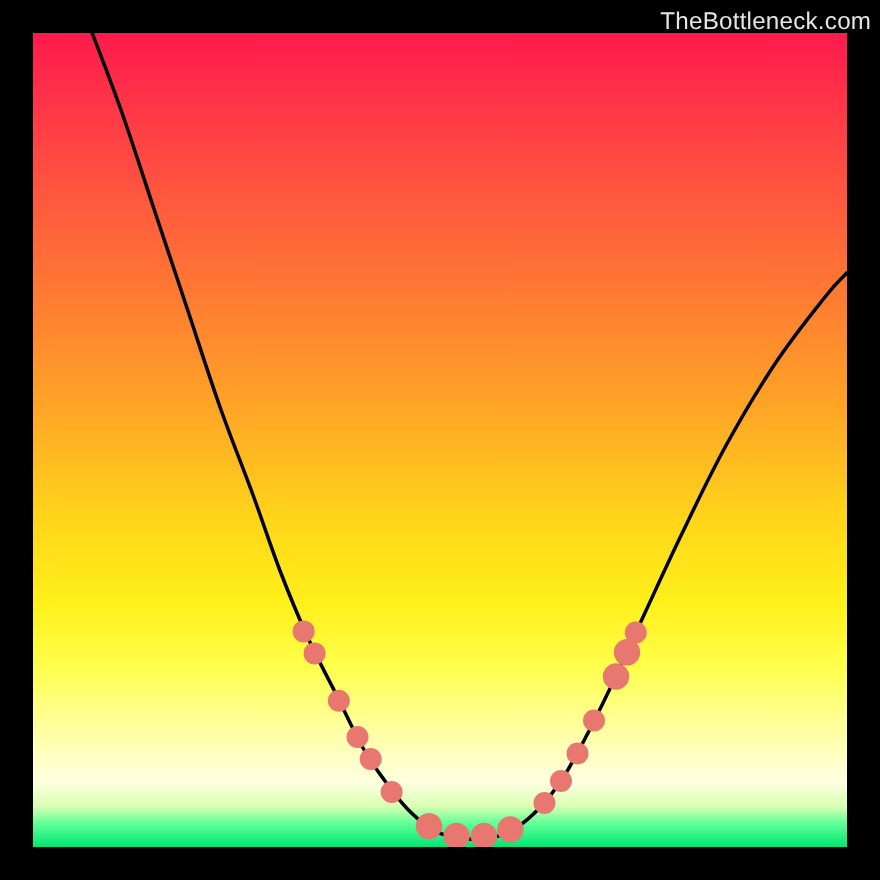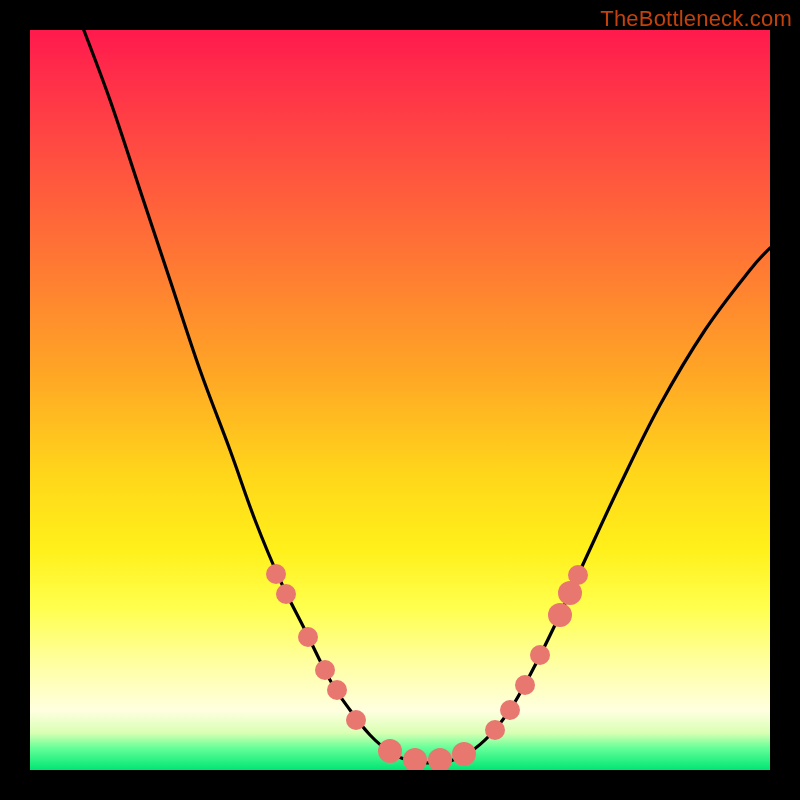--- a/index.html
+++ b/index.html
@@ -38,21 +38,21 @@
       #66ff99 97%,
       #00e673 100%);
   }
   .watermark {
     position: absolute;
     top: 6px;
     right: 8px;
     z-index: 5;
     font-size: 22px;
     font-weight: 400;
-    color: #c2410c;
+    color: #e5e5e5;
     letter-spacing: 0.2px;
     user-select: none;
   }
   svg.curve-layer {
     position: absolute;
     inset: 0;
     width: 740px;
     height: 740px;
   }
 </style>

